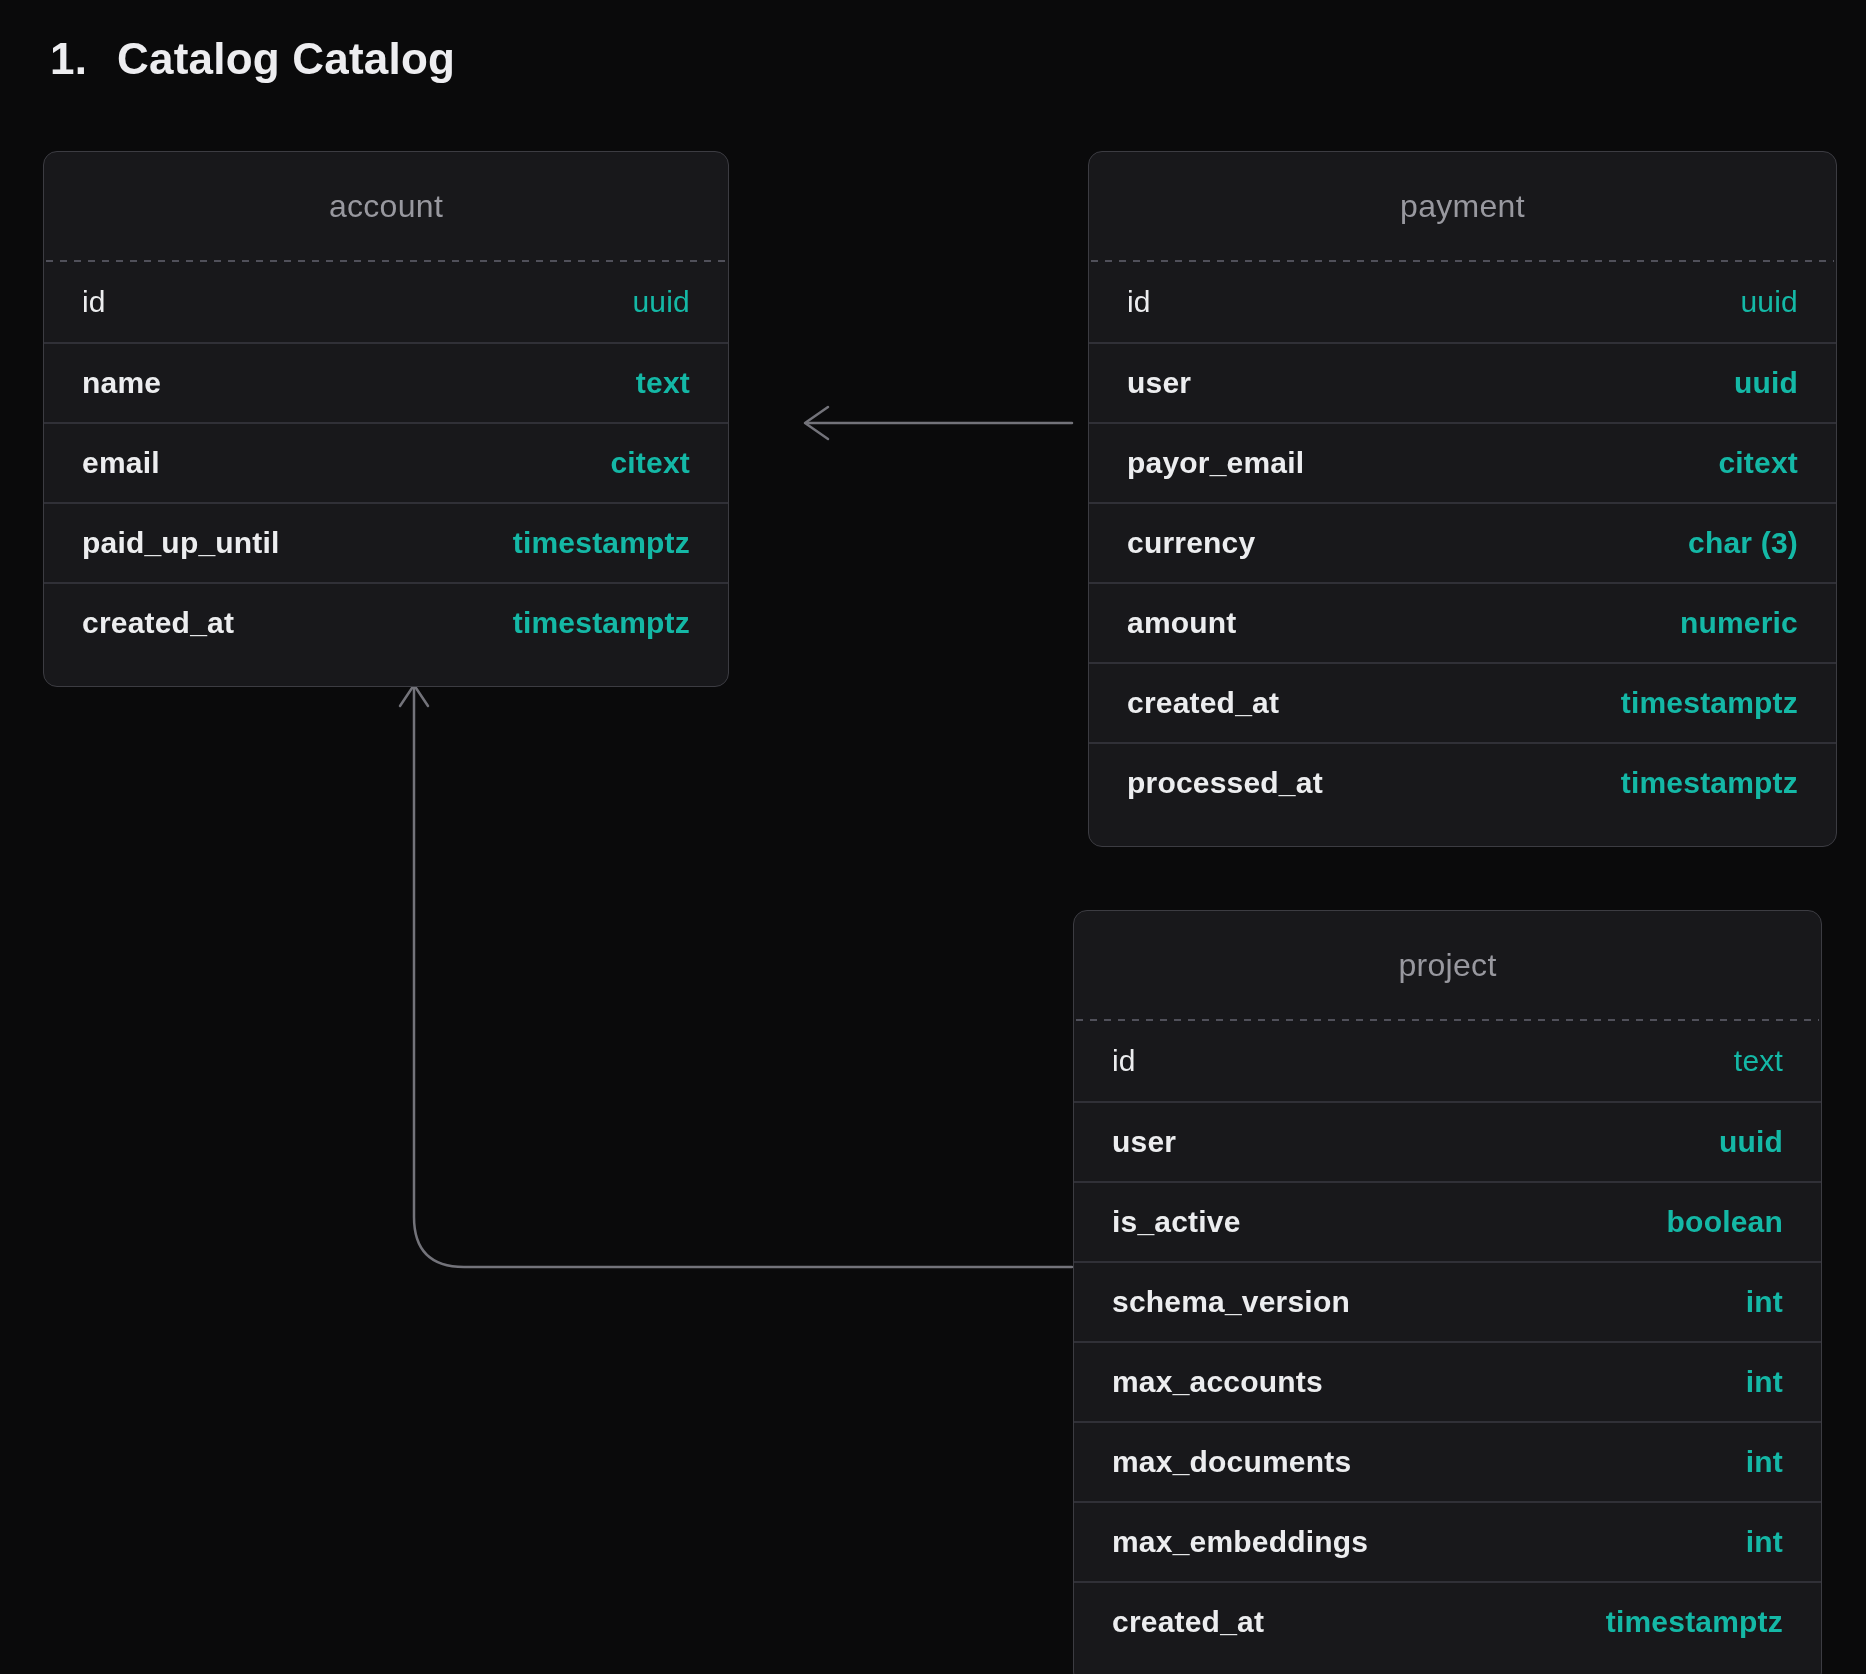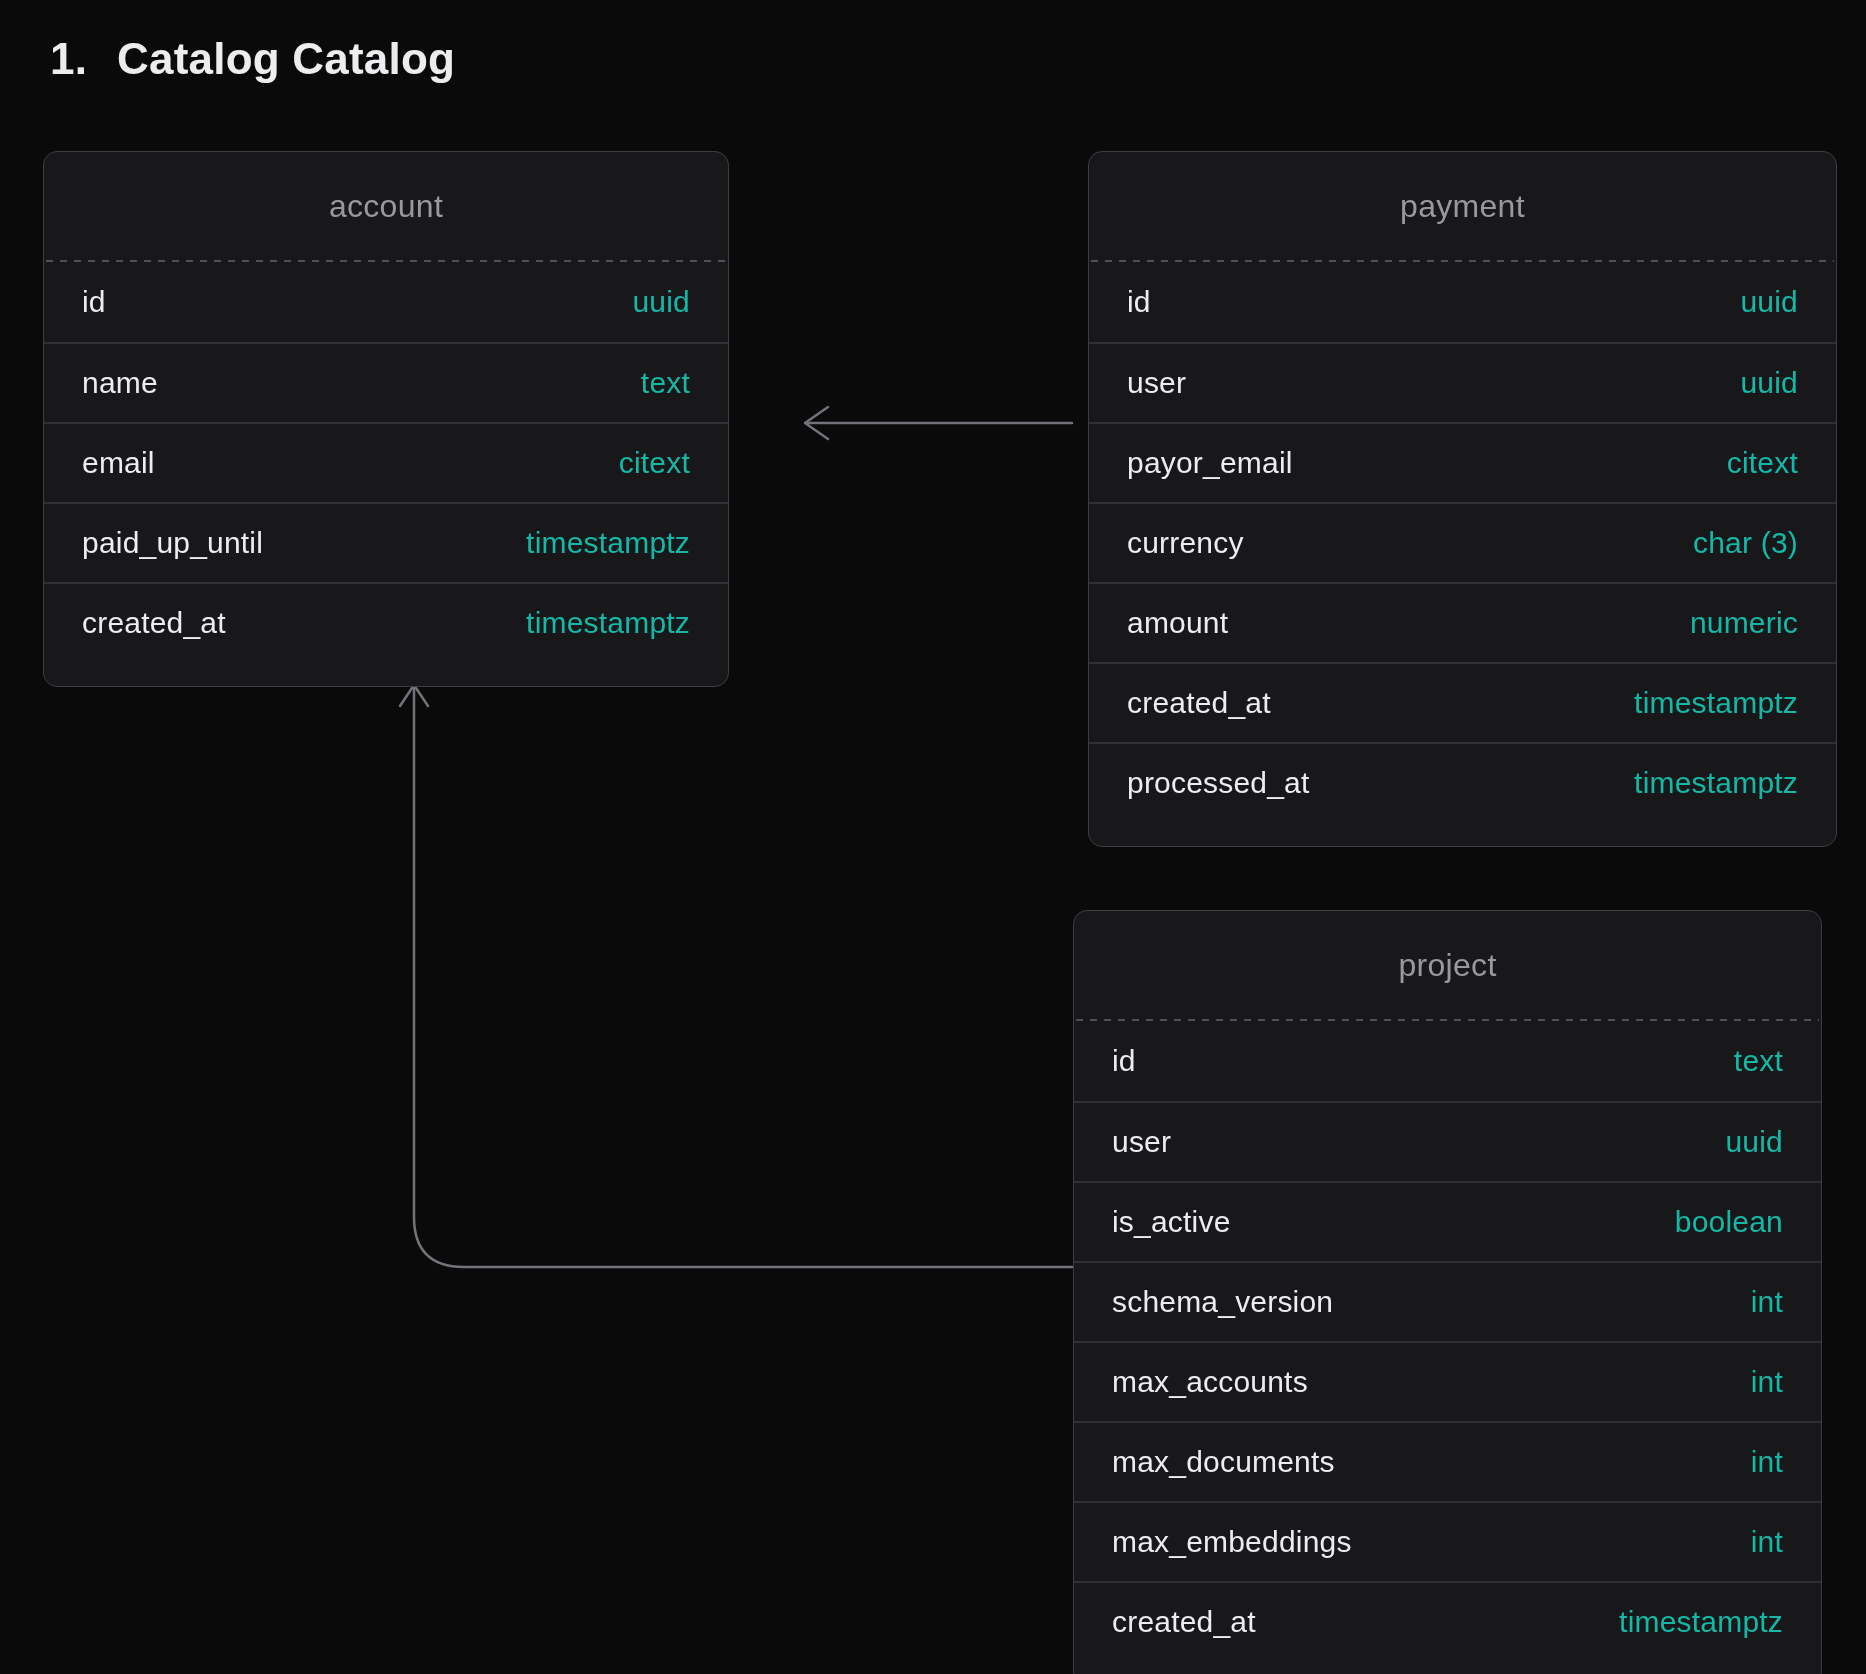--- a/index.html
+++ b/index.html
@@ -58,21 +58,21 @@
   }
   .rows { padding-bottom: 24px; }
   .row {
     height: 80px;
     display: flex;
     align-items: center;
     justify-content: space-between;
     padding: 0 38px;
     box-sizing: border-box;
   }
-  .row + .row { border-top: 2px solid #303037; }
+  .row + .row { border-top: 2px solid #303037; font-weight: bold; }
   .fname {
     font-size: 30px;
     color: #ecedef;
     letter-spacing: 0.2px;
   }
   .ftype {
     font-size: 30px;
     color: #14b8a6;
     letter-spacing: 0.2px;
   }

